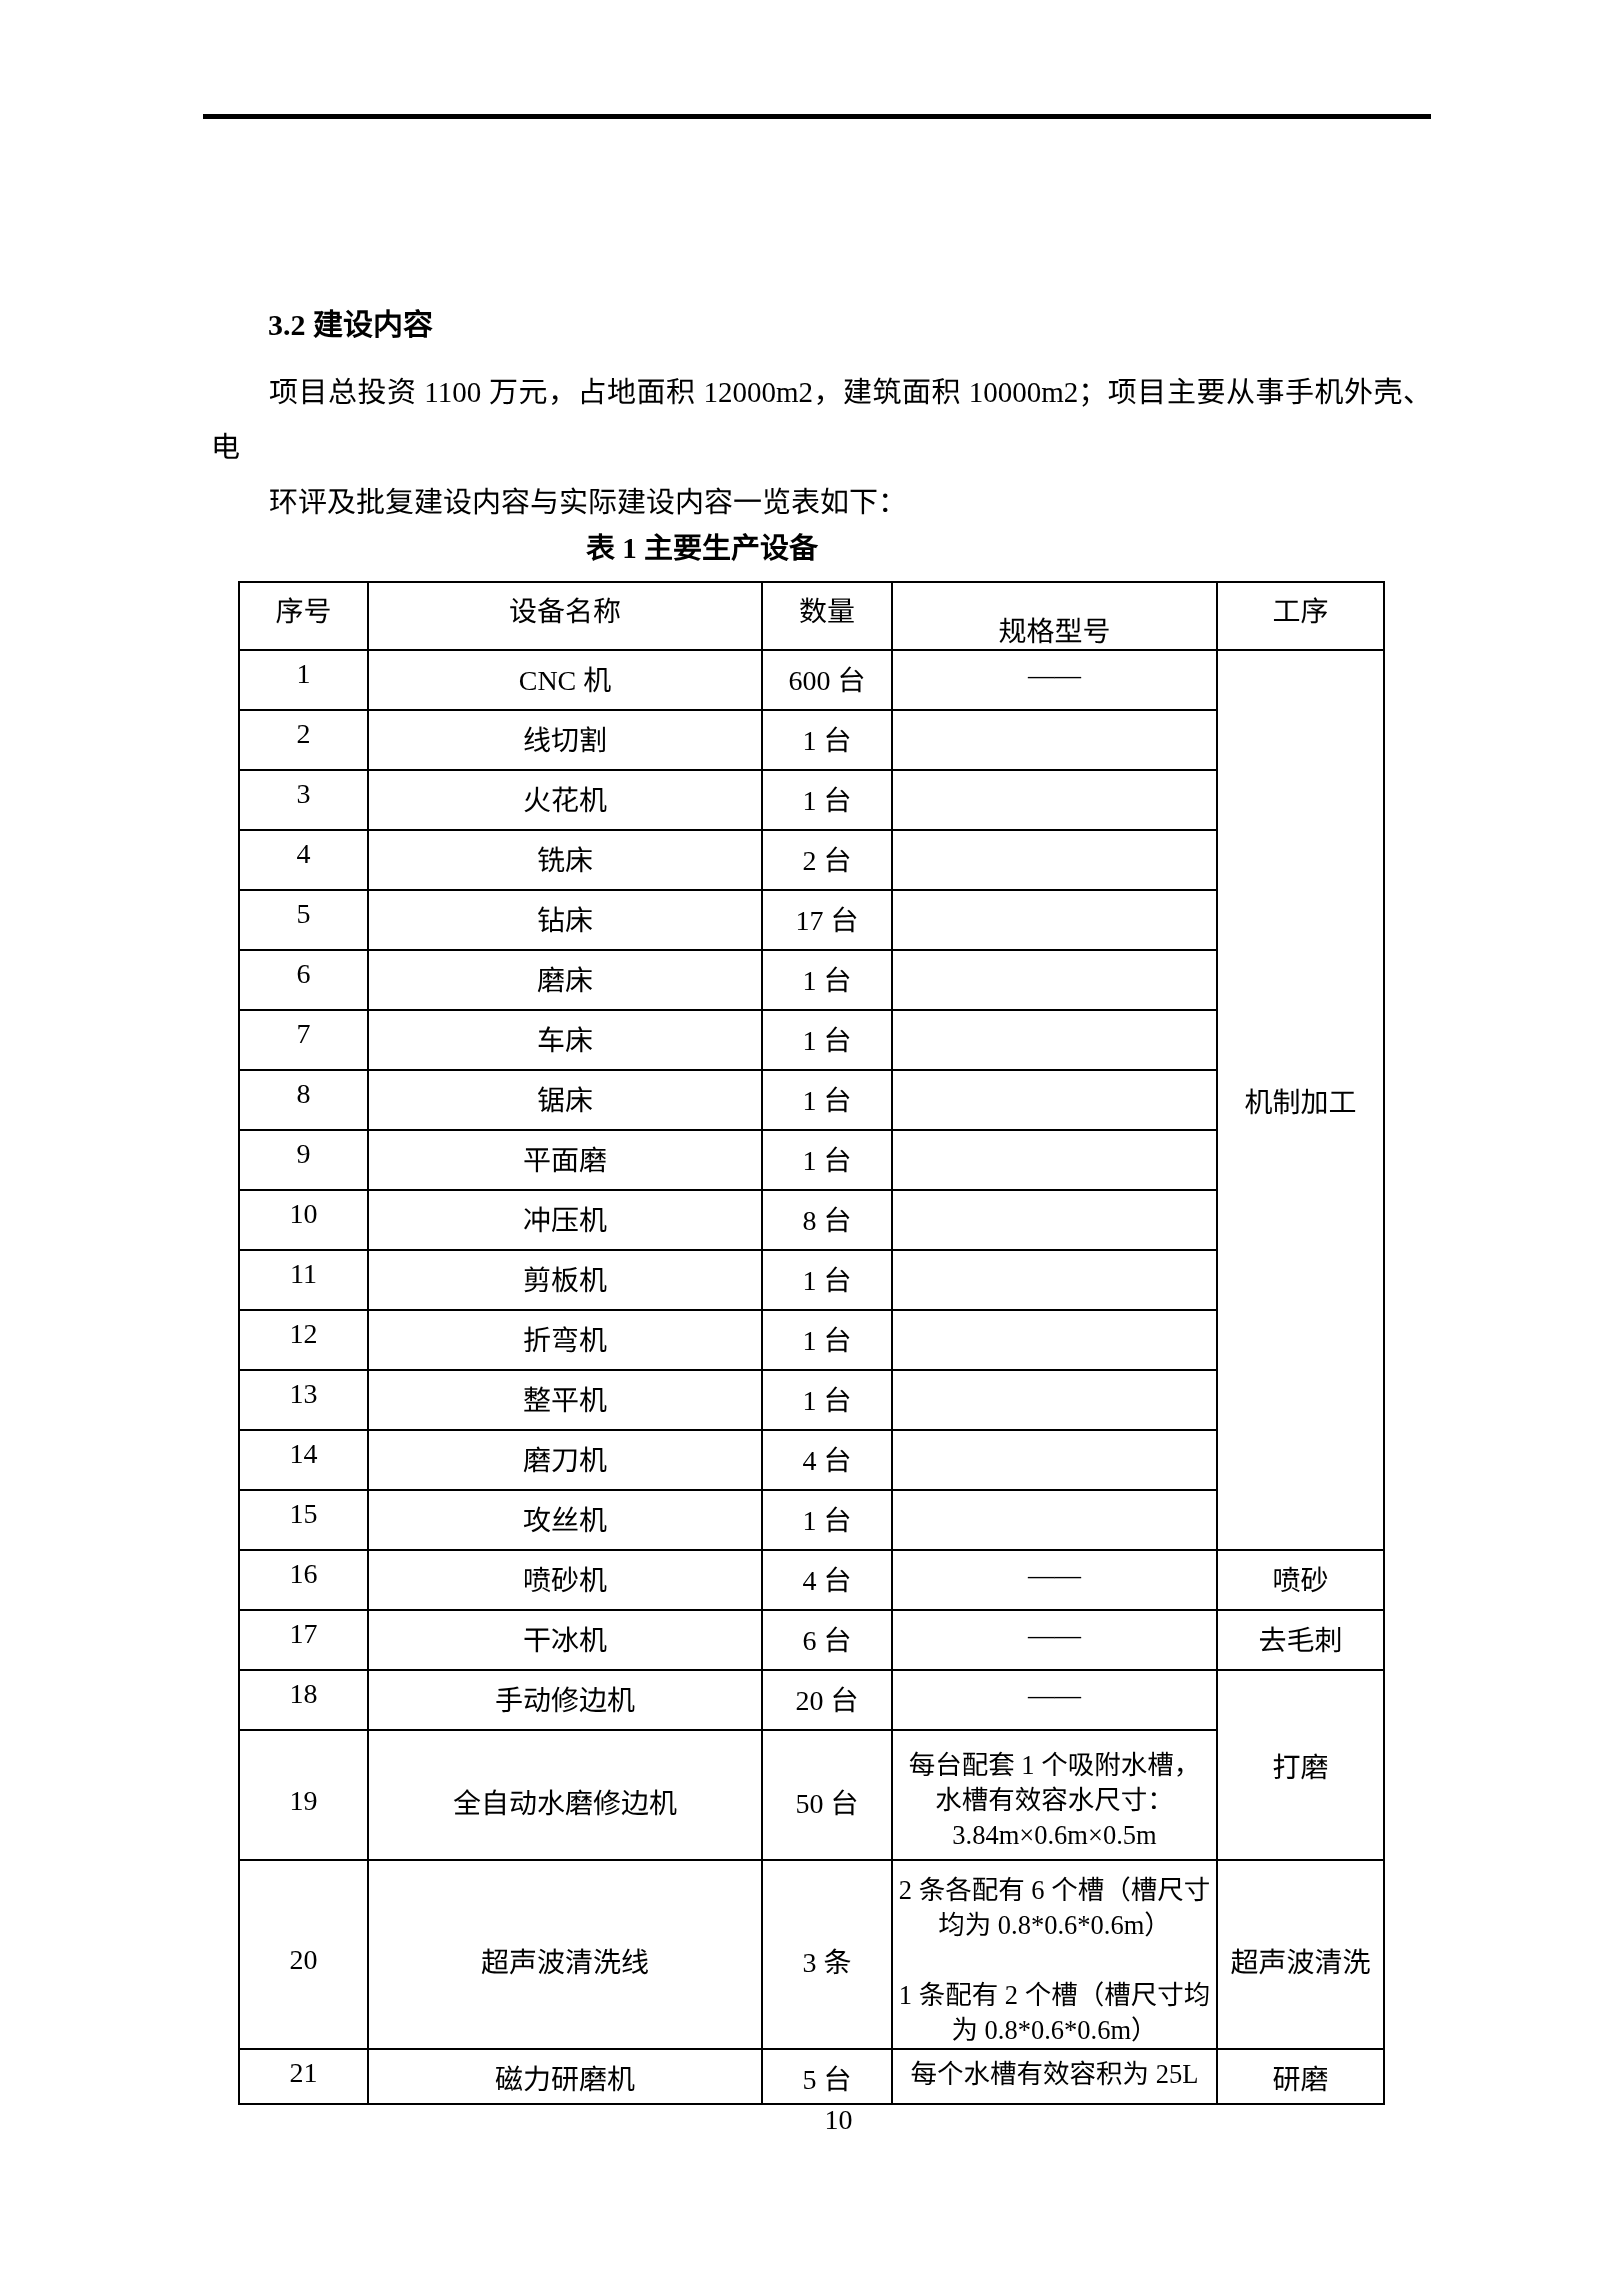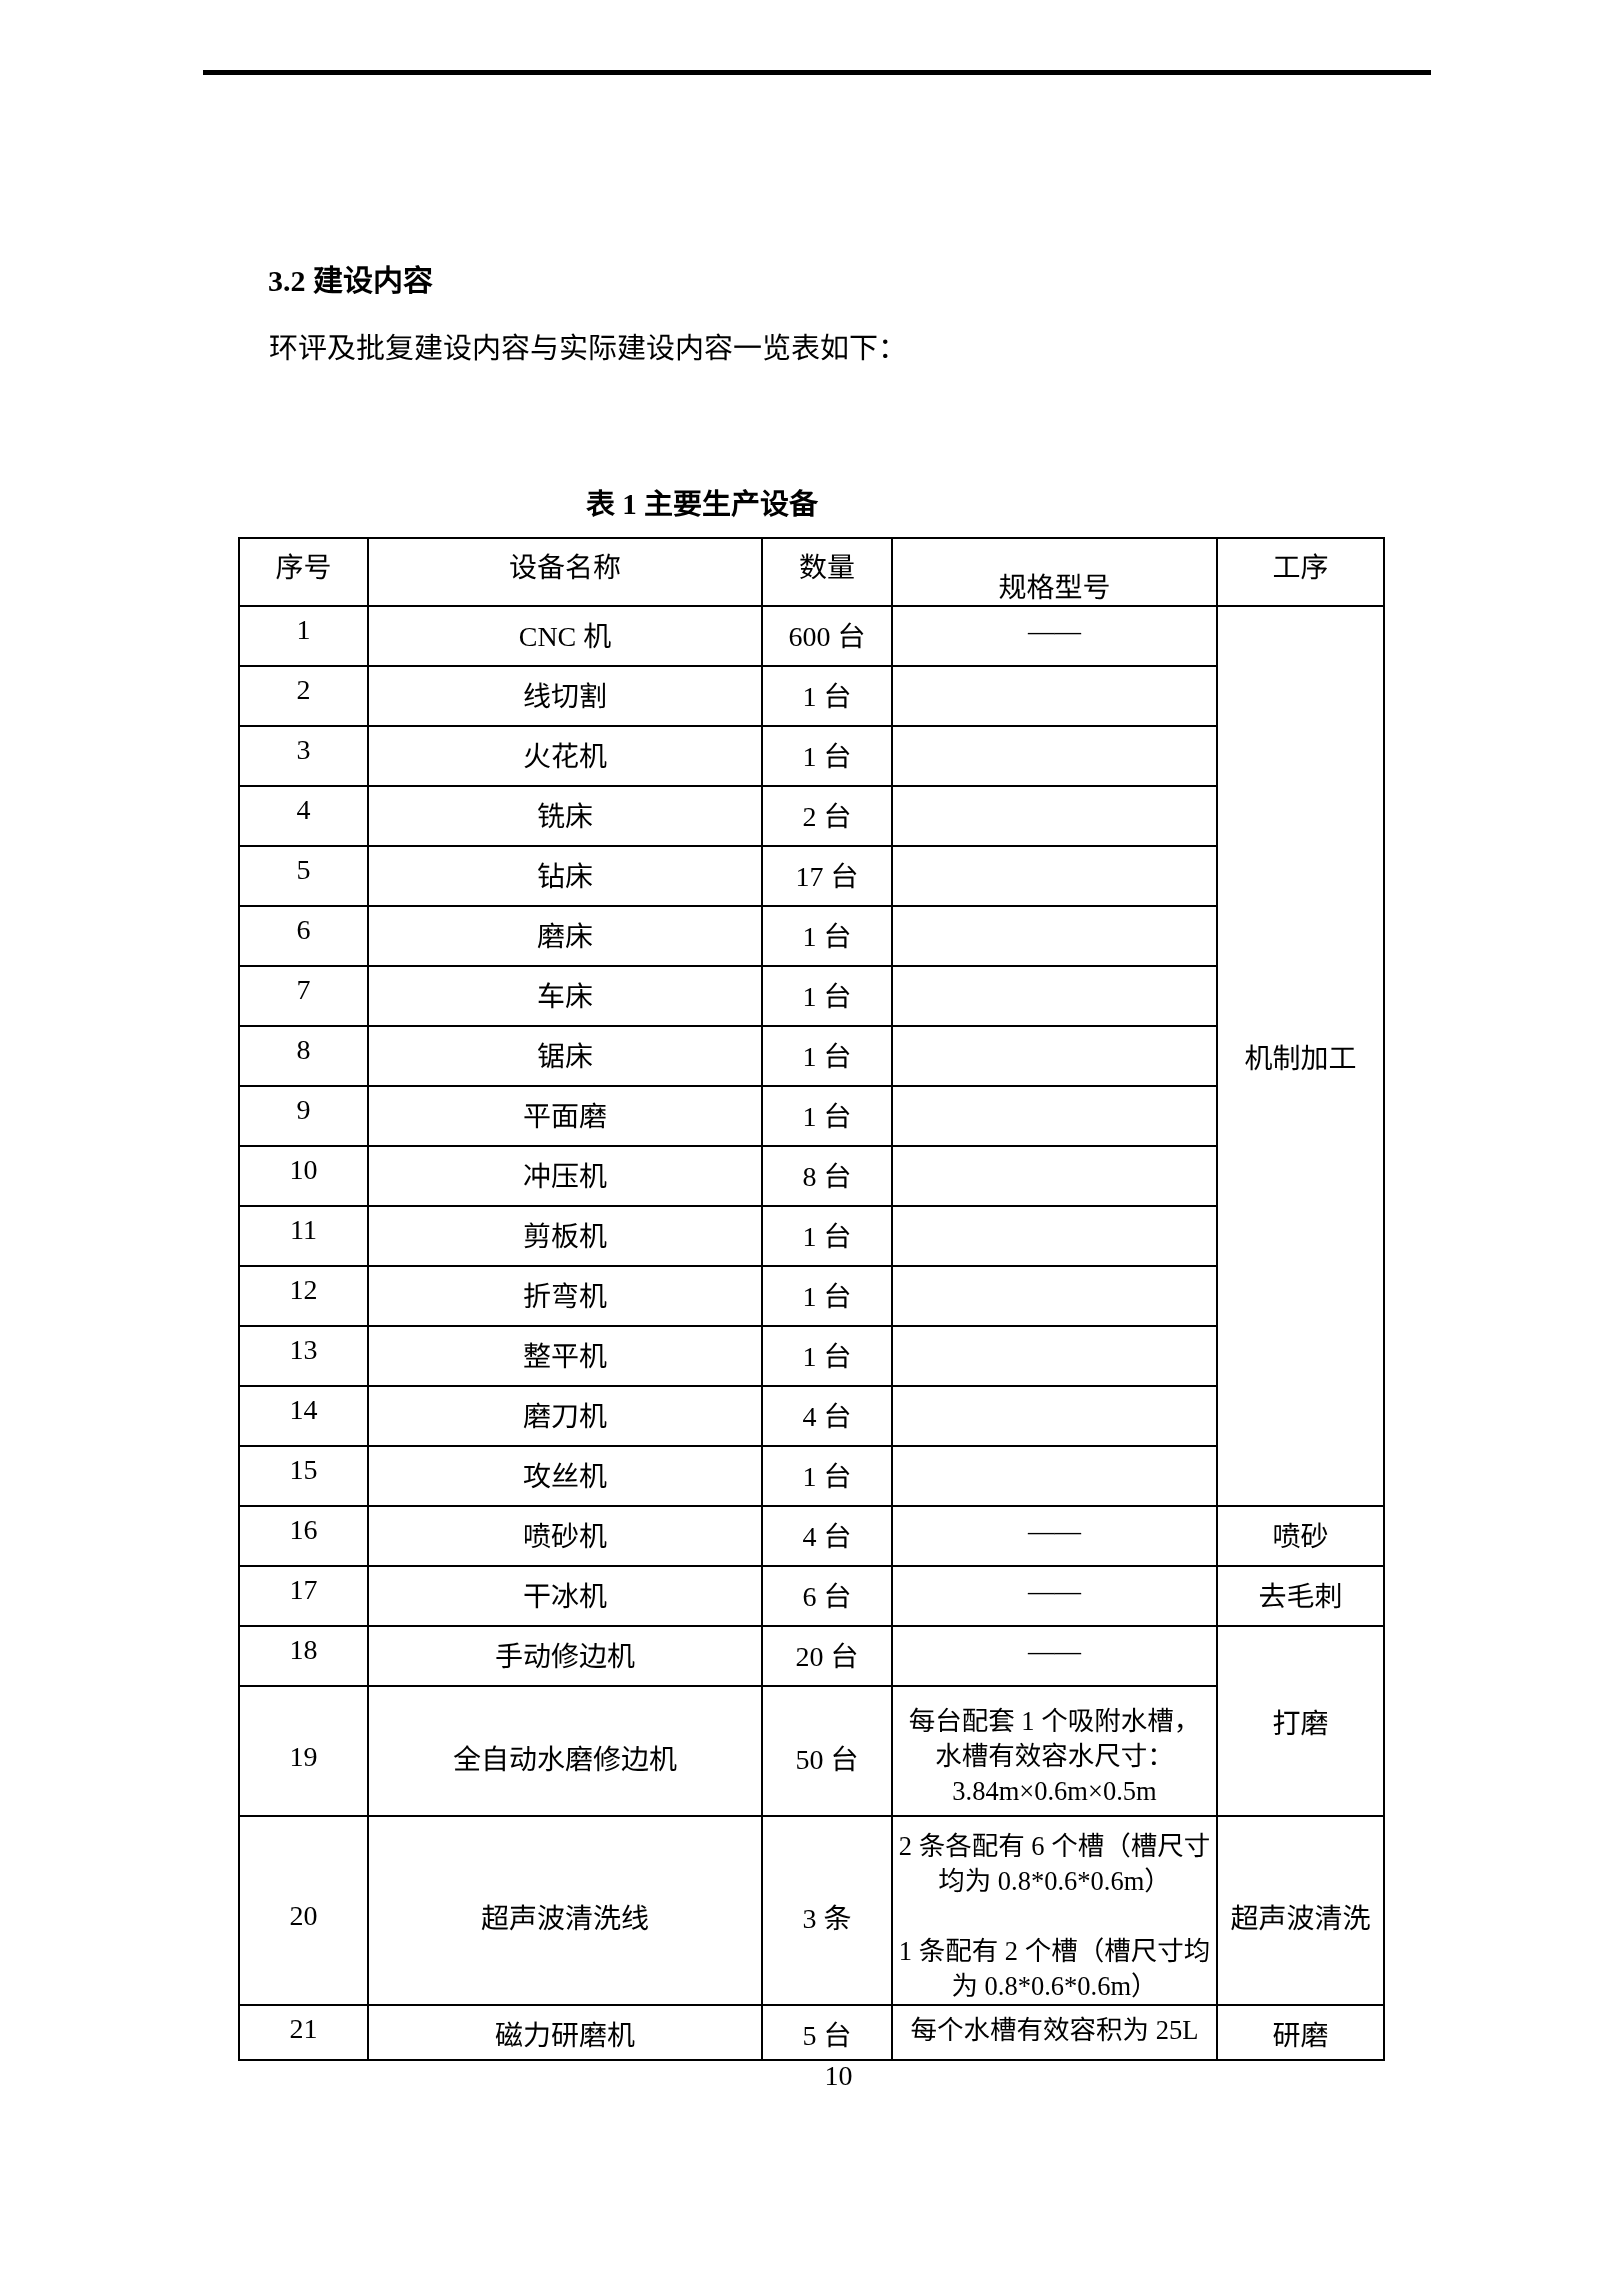--- a/index.html
+++ b/index.html
@@ -8,20 +8,21 @@
     background: #ffffff;
     color: #000000;
     font-family: "Liberation Serif", "DejaVu Serif", serif;
   }
   .page {
     position: relative;
     width: 1621px;
     height: 2184px;
     background: #ffffff;
     overflow: hidden;
+    margin-top: 44px;
   }
   .top-rule {
     position: absolute;
     left: 203px;
     top: 70px;
     width: 1228px;
     height: 4.9px;
     background: #000000;
   }
   .heading {
@@ -110,20 +111,21 @@
 </head>
 <body>
 
 <div class="page">
 
   <div class="top-rule"></div>
 
   <h2 class="heading">3.2 建设内容</h2>
 
   <div class="bodytext">
+    <div class="line indent justify-full">项目总投资 1100 万元，占地面积 12000m2，建筑面积 10000m2；项目主要从事手机外壳、电</div>
     <div class="line indent">环评及批复建设内容与实际建设内容一览表如下：</div>
   </div>
 
   <div class="table-title">表 1 主要生产设备</div>
 
   <table class="equip-table">
     <colgroup>
       <col style="width:129px">
       <col style="width:394px">
       <col style="width:130px">

